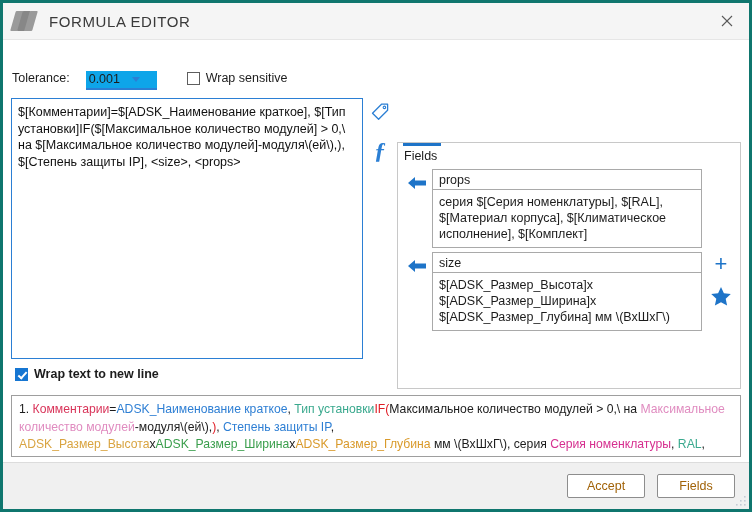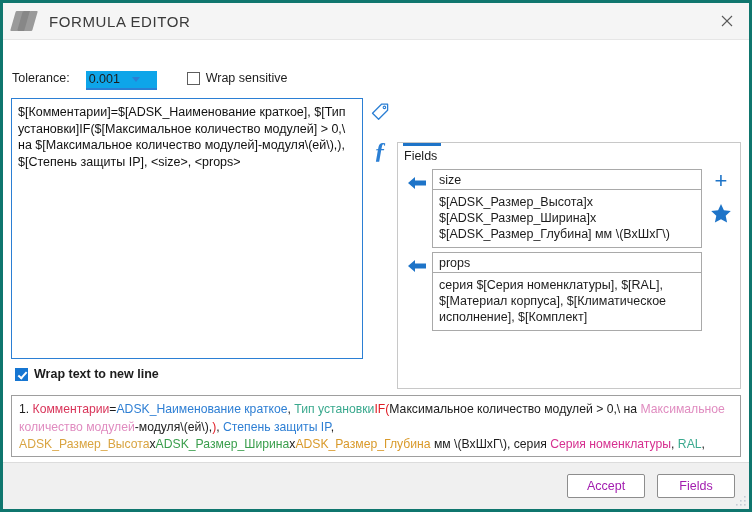--- a/index.html
+++ b/index.html
@@ -300,21 +300,21 @@
     margin-top: 5px;
   }
   .btn {
     min-width: 78px;
     height: 24px;
     border: 1px solid #8d8d8d;
     background: #ffffff;
     border-radius: 2px;
     font-size: 12.5px;
     font-family: "Liberation Sans", sans-serif;
-    color: #a21caf;
+    color: #a16207;
     cursor: pointer;
   }
   .grip {
     position: absolute;
     right: 3px; bottom: 3px;
     width: 10px; height: 10px;
     opacity: .5;
   }
 </style>
 </head>
@@ -367,20 +367,35 @@
           <circle cx="14.4" cy="5.4" r="1.25" fill="none" stroke="#2b7fd4" stroke-width="1.1"></circle>
         </svg>
       </span>
       <span class="fx-icon">ƒ</span>
     </div>
 
     <div class="right-col">
       <div class="tab-strip">
         <div class="tab-accent"></div>
         <div class="tab-label">Fields</div>
+      </div>
+
+      <div class="field-group">
+        <div class="arrow-btn">
+          <svg width="22" height="16" viewBox="0 0 22 16" aria-hidden="true">
+            <path d="M9 2 L2 8 L9 14 V10.5 H20 V5.5 H9 Z" fill="#1e74c8"></path>
+          </svg>
+        </div>
+        <div class="field-stack">
+          <div class="field-name">props</div>
+          <div class="field-value" style="white-space:pre-line;">серия $[Серия номенклатуры], $[RAL],
+$[Материал корпуса], $[Климатическое
+исполнение], $[Комплект]</div>
+        </div>
+        <div class="side-btns"></div>
       </div>
 
       <div class="field-group">
         <div class="arrow-btn">
           <svg width="22" height="16" viewBox="0 0 22 16" aria-hidden="true">
             <path d="M9 2 L2 8 L9 14 V10.5 H20 V5.5 H9 Z" fill="#1e74c8"></path>
           </svg>
         </div>
         <div class="field-stack">
           <div class="field-name">size</div>
@@ -390,35 +405,20 @@
         </div>
         <div class="side-btns">
           <span class="plus-btn">+</span>
           <span class="star-btn">
             <svg width="22" height="21" viewBox="0 0 22 21" aria-hidden="true">
               <path d="M11 1 L13.9 7.3 L20.8 8.1 L15.7 12.8 L17.1 19.6 L11 16.2 L4.9 19.6 L6.3 12.8 L1.2 8.1 L8.1 7.3 Z" fill="#1e74c8"></path>
             </svg>
           </span>
         </div>
       </div>
-
-      <div class="field-group">
-        <div class="arrow-btn">
-          <svg width="22" height="16" viewBox="0 0 22 16" aria-hidden="true">
-            <path d="M9 2 L2 8 L9 14 V10.5 H20 V5.5 H9 Z" fill="#1e74c8"></path>
-          </svg>
-        </div>
-        <div class="field-stack">
-          <div class="field-name">props</div>
-          <div class="field-value" style="white-space:pre-line;">серия $[Серия номенклатуры], $[RAL],
-$[Материал корпуса], $[Климатическое
-исполнение], $[Комплект]</div>
-        </div>
-        <div class="side-btns"></div>
-      </div>
     </div>
   </div>
 
   <div class="preview">
     <span>1.</span>
     <span id="preview-segments"><span style="color: rgb(217, 53, 90);">Комментарии</span><span style="color: rgb(28, 28, 28);">=</span><span style="color: rgb(46, 127, 212);">ADSK_Наименование краткое</span><span style="color: rgb(28, 28, 28);">, </span><span style="color: rgb(58, 169, 142);">Тип установки</span><span style="color: rgb(224, 27, 36);">IF(</span><span style="color: rgb(28, 28, 28);">Максимальное количество модулей</span><span style="color: rgb(28, 28, 28);"> &gt; 0,\ на </span><span style="color: rgb(224, 140, 192);">Максимальное количество модулей</span><span style="color: rgb(28, 28, 28);">-модуля\(ей\),</span><span style="color: rgb(224, 27, 36);">)</span><span style="color: rgb(28, 28, 28);">, </span><span style="color: rgb(46, 127, 212);">Степень защиты IP</span><span style="color: rgb(28, 28, 28);">, </span><span style="color: rgb(217, 164, 65);">ADSK_Размер_Высота</span><span style="color: rgb(28, 28, 28);">x</span><span style="color: rgb(58, 158, 76);">ADSK_Размер_Ширина</span><span style="color: rgb(28, 28, 28);">x</span><span style="color: rgb(217, 154, 43);">ADSK_Размер_Глубина</span><span style="color: rgb(28, 28, 28);"> мм \(ВхШхГ\)</span><span style="color: rgb(28, 28, 28);">, серия </span><span style="color: rgb(214, 47, 143);">Серия номенклатуры</span><span style="color: rgb(28, 28, 28);">, </span><span style="color: rgb(58, 169, 142);">RAL</span><span style="color: rgb(28, 28, 28);">, </span><span style="color: rgb(176, 127, 212);">Материал корпуса</span><span style="color: rgb(28, 28, 28);">, </span><span style="color: rgb(58, 184, 158);">Климатическое исполнение</span><span style="color: rgb(28, 28, 28);">, </span><span style="color: rgb(168, 53, 143);">Комплект</span></span>
   </div>
 
   <div class="footer">
     <button class="btn">Accept</button>

